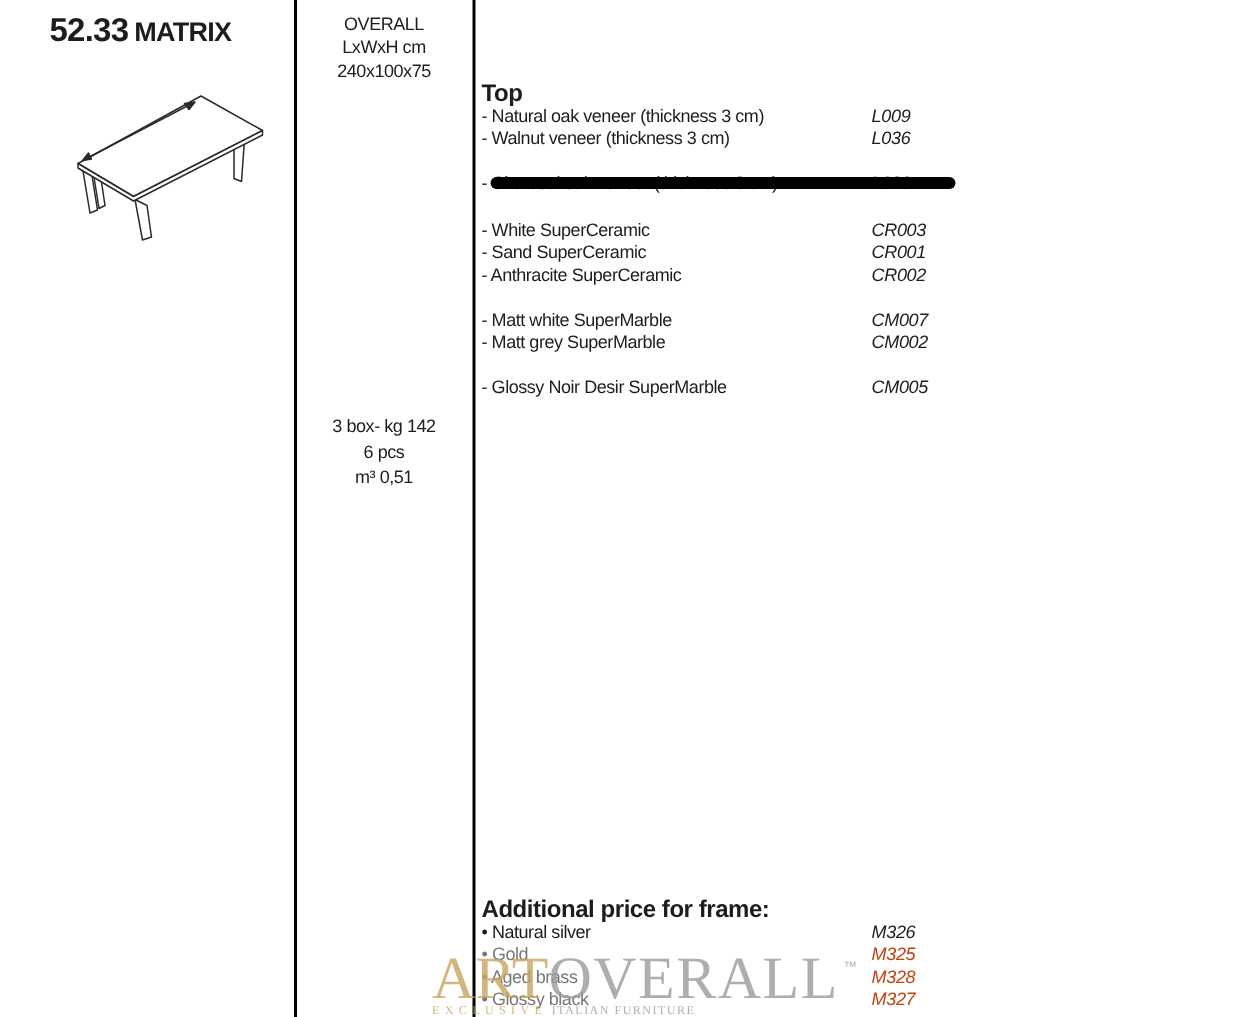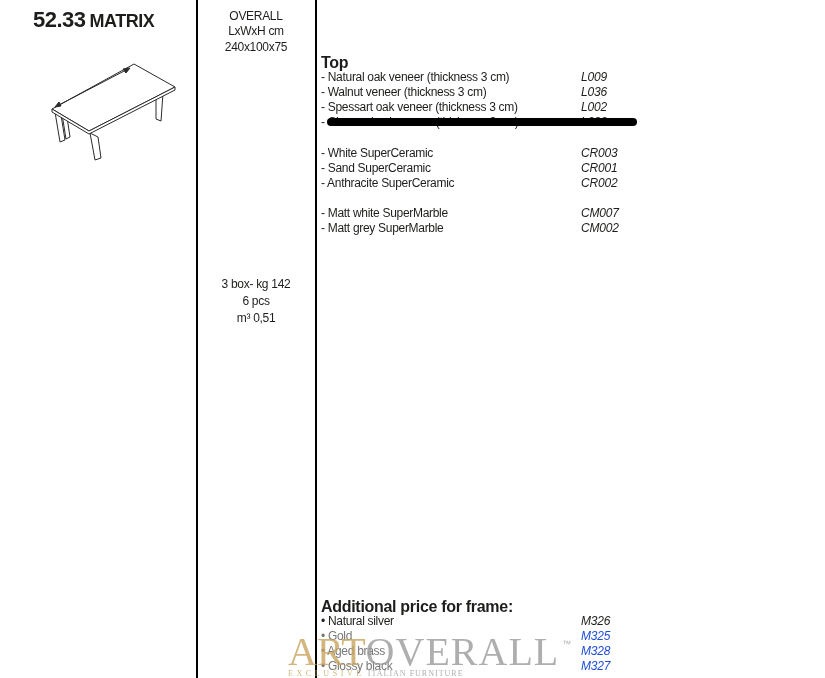--- a/index.html
+++ b/index.html
@@ -20,21 +20,21 @@
   
   .midline{position:absolute;left:197px;width:118px;text-align:center;font-size:12px;letter-spacing:-0.3px;}
 
   
   .framepara{position:absolute;left:321px;top:7px;width:426px;font-size:12px;line-height:15px;letter-spacing:-0.35px;}
   .b{font-weight:bold;}
   .sechead{position:absolute;left:321px;font-size:16px;font-weight:bold;letter-spacing:-0.3px;white-space:nowrap;}
   .row{position:absolute;left:321px;font-size:12px;letter-spacing:-0.3px;white-space:nowrap;height:14px;}
   .row .rcode{position:absolute;left:260px;top:0;letter-spacing:-0.2px;font-style:italic;}
   .row.dim{color:#777;}
-  .row.dim .rcode{color:#1d4ed8;}
+  .row.dim .rcode{color:#c2410c;}
 
   .redaction{
     position:absolute;left:327px;top:118px;width:310px;height:8px;
     background:#000;border-radius:4px;z-index:3;
   }
 
   
   .watermark{position:absolute;left:288px;top:624px;width:260px;z-index:2;opacity:0.8;pointer-events:none;}
   .wm-main{font-family:"Liberation Serif",serif;font-size:40px;line-height:40px;white-space:nowrap;}
   .wm-gold{color:#c9a55e;}
@@ -77,31 +77,31 @@
 
   <div class="midline" style="top:277px">3 box- kg 142</div>
   <div class="midline" style="top:294px">6 pcs</div>
   <div class="midline" style="top:311px">m³ 0,51</div>
 
 
   <div class="sechead" style="top:54px">Top</div>
 
   <div class="row" style="top:70px"><span>- Natural oak veneer (thickness 3 cm)</span><span class="rcode">L009</span></div>
   <div class="row" style="top:85px"><span>- Walnut veneer (thickness 3 cm)</span><span class="rcode">L036</span></div>
-  <div class="row" style="top:100px"><span>- Spessart oak veneer (thickness 3 cm)</span><span class="rcode">L002</span></div>
   <div class="row" style="top:115px"><span>- Charcoal oak veneer (thickness 3 cm)</span><span class="rcode">L020</span></div>
   <div class="redaction"></div>
 
   <div class="row" style="top:146px"><span>- White SuperCeramic</span><span class="rcode">CR003</span></div>
   <div class="row" style="top:161px"><span>- Sand SuperCeramic</span><span class="rcode">CR001</span></div>
   <div class="row" style="top:176px"><span>- Anthracite SuperCeramic</span><span class="rcode">CR002</span></div>
 
   <div class="row" style="top:206px"><span>- Matt white SuperMarble</span><span class="rcode">CM007</span></div>
   <div class="row" style="top:221px"><span>- Matt grey SuperMarble</span><span class="rcode">CM002</span></div>
 
+  <div class="row" style="top:251px"><span>- Glossy Noir Desir SuperMarble</span><span class="rcode">CM005</span></div>
 
   <div class="sechead" style="top:598px">Additional price for frame:</div>
 
   <div class="row" style="top:614px"><span>• Natural silver</span><span class="rcode">M326</span></div>
   <div class="row dim" style="top:629px"><span>• Gold</span><span class="rcode">M325</span></div>
   <div class="row dim" style="top:644px"><span>• Aged brass</span><span class="rcode">M328</span></div>
   <div class="row dim" style="top:659px"><span>• Glossy black</span><span class="rcode">M327</span></div>
 
   <div class="watermark">
     <div class="wm-main">

